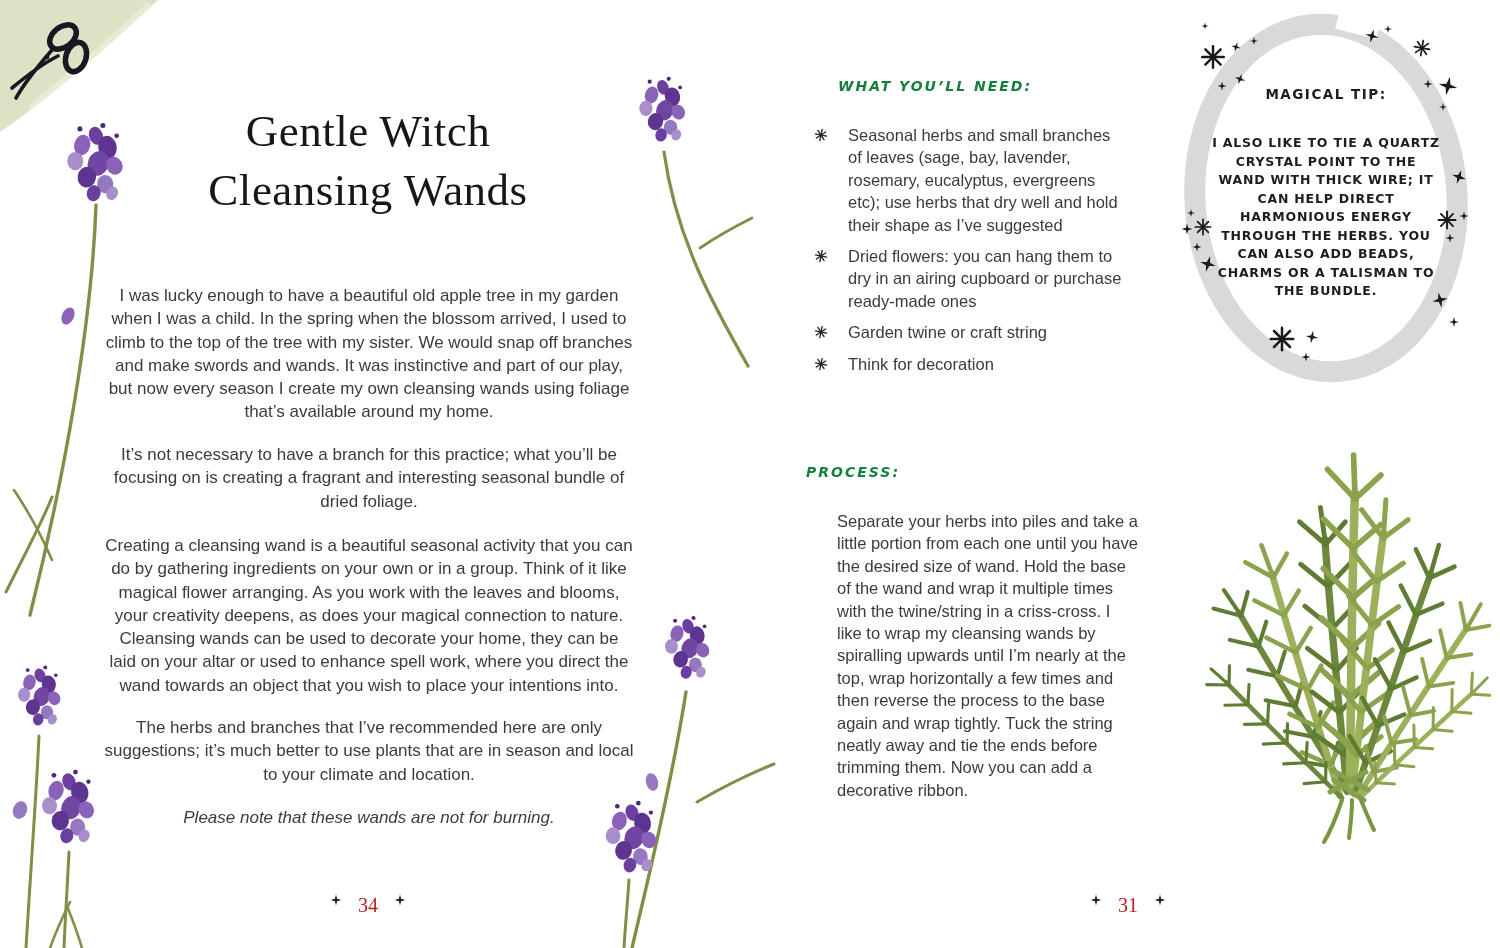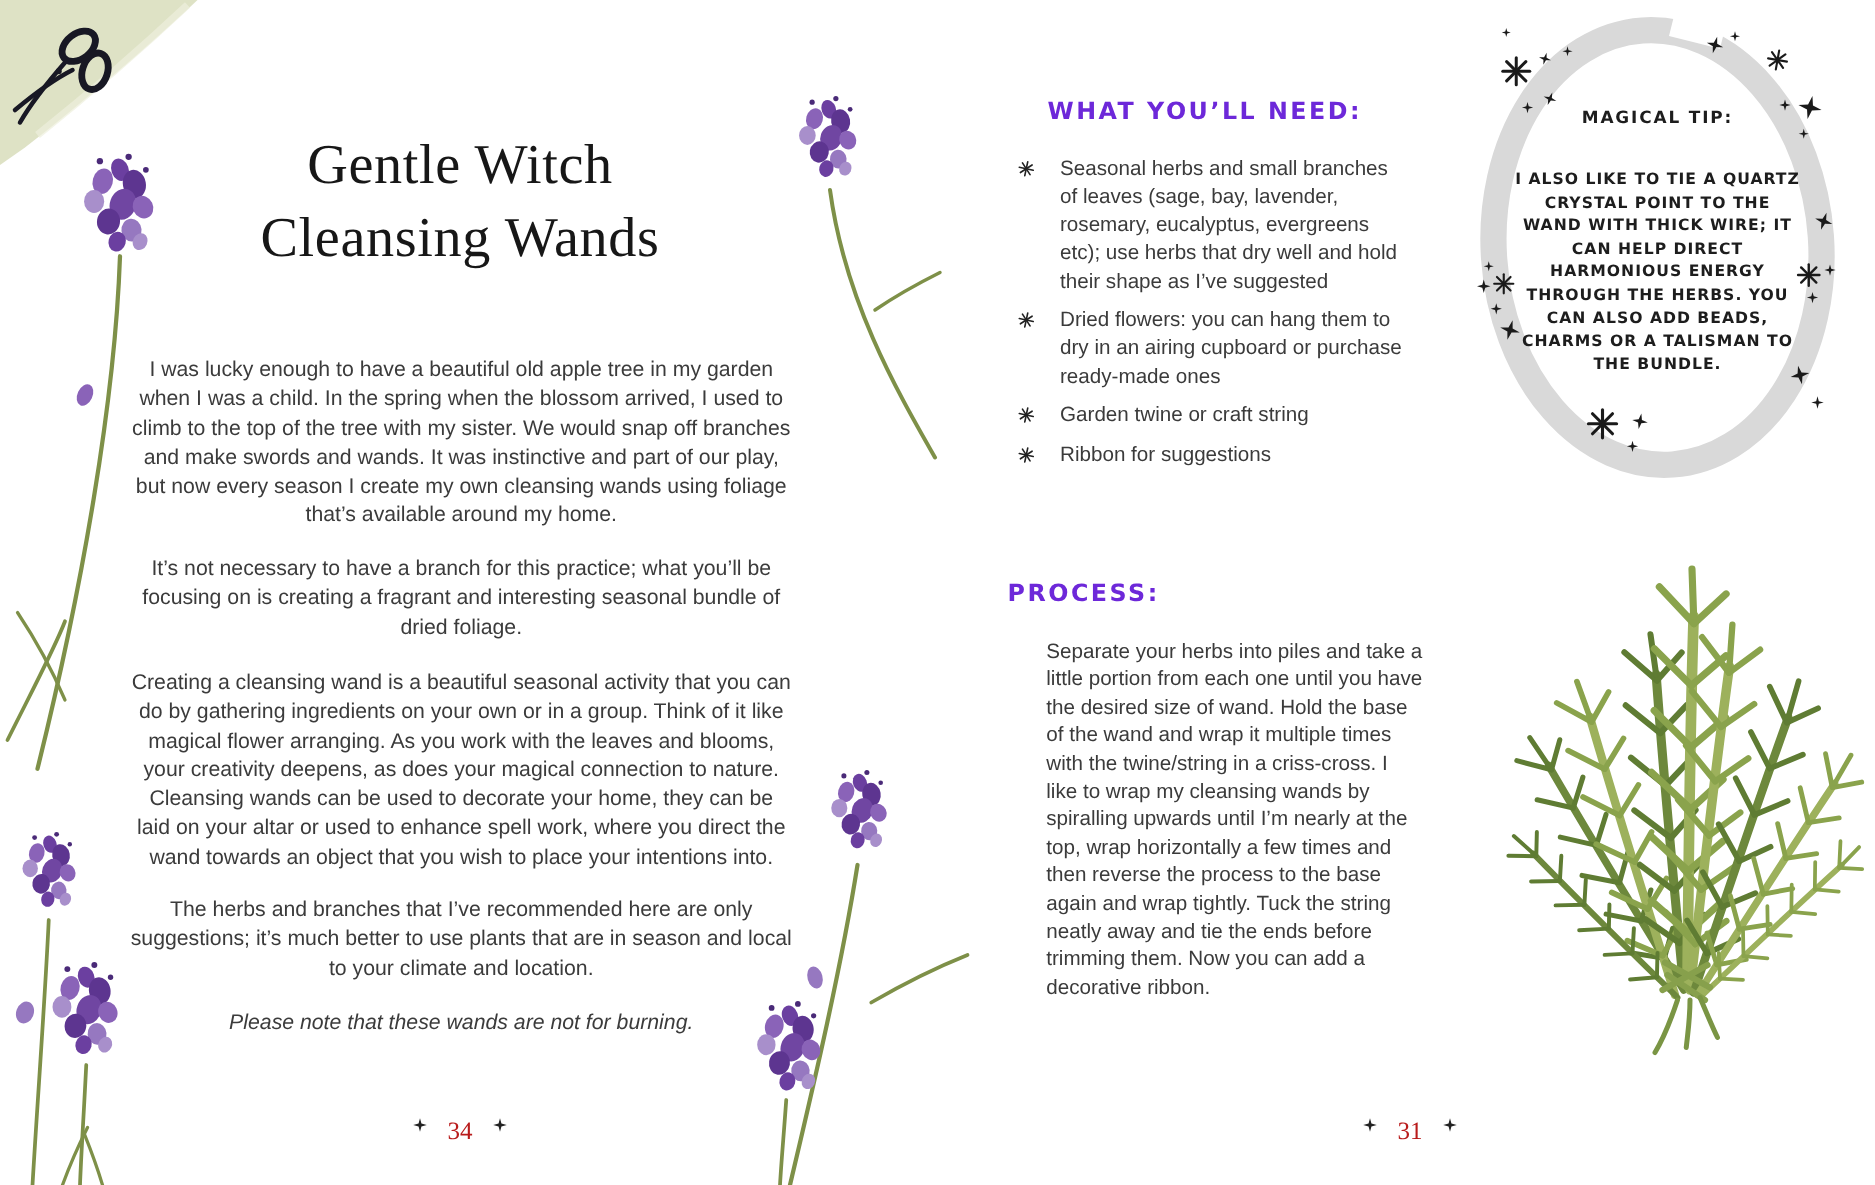--- a/index.html
+++ b/index.html
@@ -12,21 +12,21 @@
   .abs { position:absolute; }
   .title {
     font-family:"Liberation Serif", serif; font-weight:400;
     font-size:45px; line-height:1.3; letter-spacing:0.5px;
     color:#171717; text-align:center;
   }
   .body-c { font-size:17px; line-height:23.3px; text-align:center; color:#3b3b3b; }
   .note   { font-style:italic; }
   .hand-h {
     font-family:"DejaVu Sans", sans-serif; font-weight:700;
-    font-size:19px; letter-spacing:2px; color:#6d28d9;
+    font-size:14px; letter-spacing:2px; color:#15803d;font-style:italic;
   }
   .body-l { font-size:16.5px; line-height:22.4px; color:#3b3b3b; }
   .need-list { list-style:none; }
   .need-item { display:flex; gap:20px; margin-bottom:9px; align-items:flex-start; }
   .bullet { flex:0 0 auto; margin-top:4px; }
   .tip-h {
     font-family:"DejaVu Sans", sans-serif; font-weight:700; font-size:13.5px;
     letter-spacing:1.5px; color:#1d1d1d; text-align:center;
   }
   .tip-b {
@@ -270,21 +270,21 @@
     </li>
     <li class="need-item">
       <svg class="bullet" width="14" height="14" viewBox="0 0 16 16">
           <g stroke="#222" stroke-width="1.5" stroke-linecap="round" transform="rotate(12 8 8)">
             <line x1="8" y1="1.5" x2="8" y2="14.5"></line>
             <line x1="1.5" y1="8" x2="14.5" y2="8"></line>
             <line x1="3.5" y1="3.5" x2="12.5" y2="12.5"></line>
             <line x1="12.5" y1="3.5" x2="3.5" y2="12.5"></line>
           </g>
         </svg>
-      <span class="body-l">Ribbon for suggestions</span>
+      <span class="body-l">Think for decoration</span>
     </li>
   </ul>
 
   <h2 class="abs hand-h" style="left:806px; top:464px;">PROCESS:</h2>
 
   <p class="abs body-l" style="left:837px; top:510px; width:302px;">Separate your herbs into piles and take a little portion from each one until you have the desired size of wand. Hold the base of the wand and wrap it multiple times with the twine/string in a criss-cross. I like to wrap my cleansing wands by spiralling upwards until I’m nearly at the top, wrap horizontally a few times and then reverse the process to the base again and wrap tightly. Tuck the string neatly away and tie the ends before trimming them. Now you can add a decorative ribbon.</p>
 
   <div class="abs tip-h" style="left:1205px; top:86px; width:242px;">MAGICAL TIP:</div>
   <div class="abs tip-b" style="left:1212px; top:134px; width:228px;">I ALSO LIKE TO TIE A QUARTZ CRYSTAL POINT TO THE WAND WITH THICK WIRE; IT CAN HELP DIRECT HARMONIOUS ENERGY THROUGH THE HERBS. YOU CAN ALSO ADD BEADS, CHARMS OR A TALISMAN TO THE BUNDLE.</div>
 

